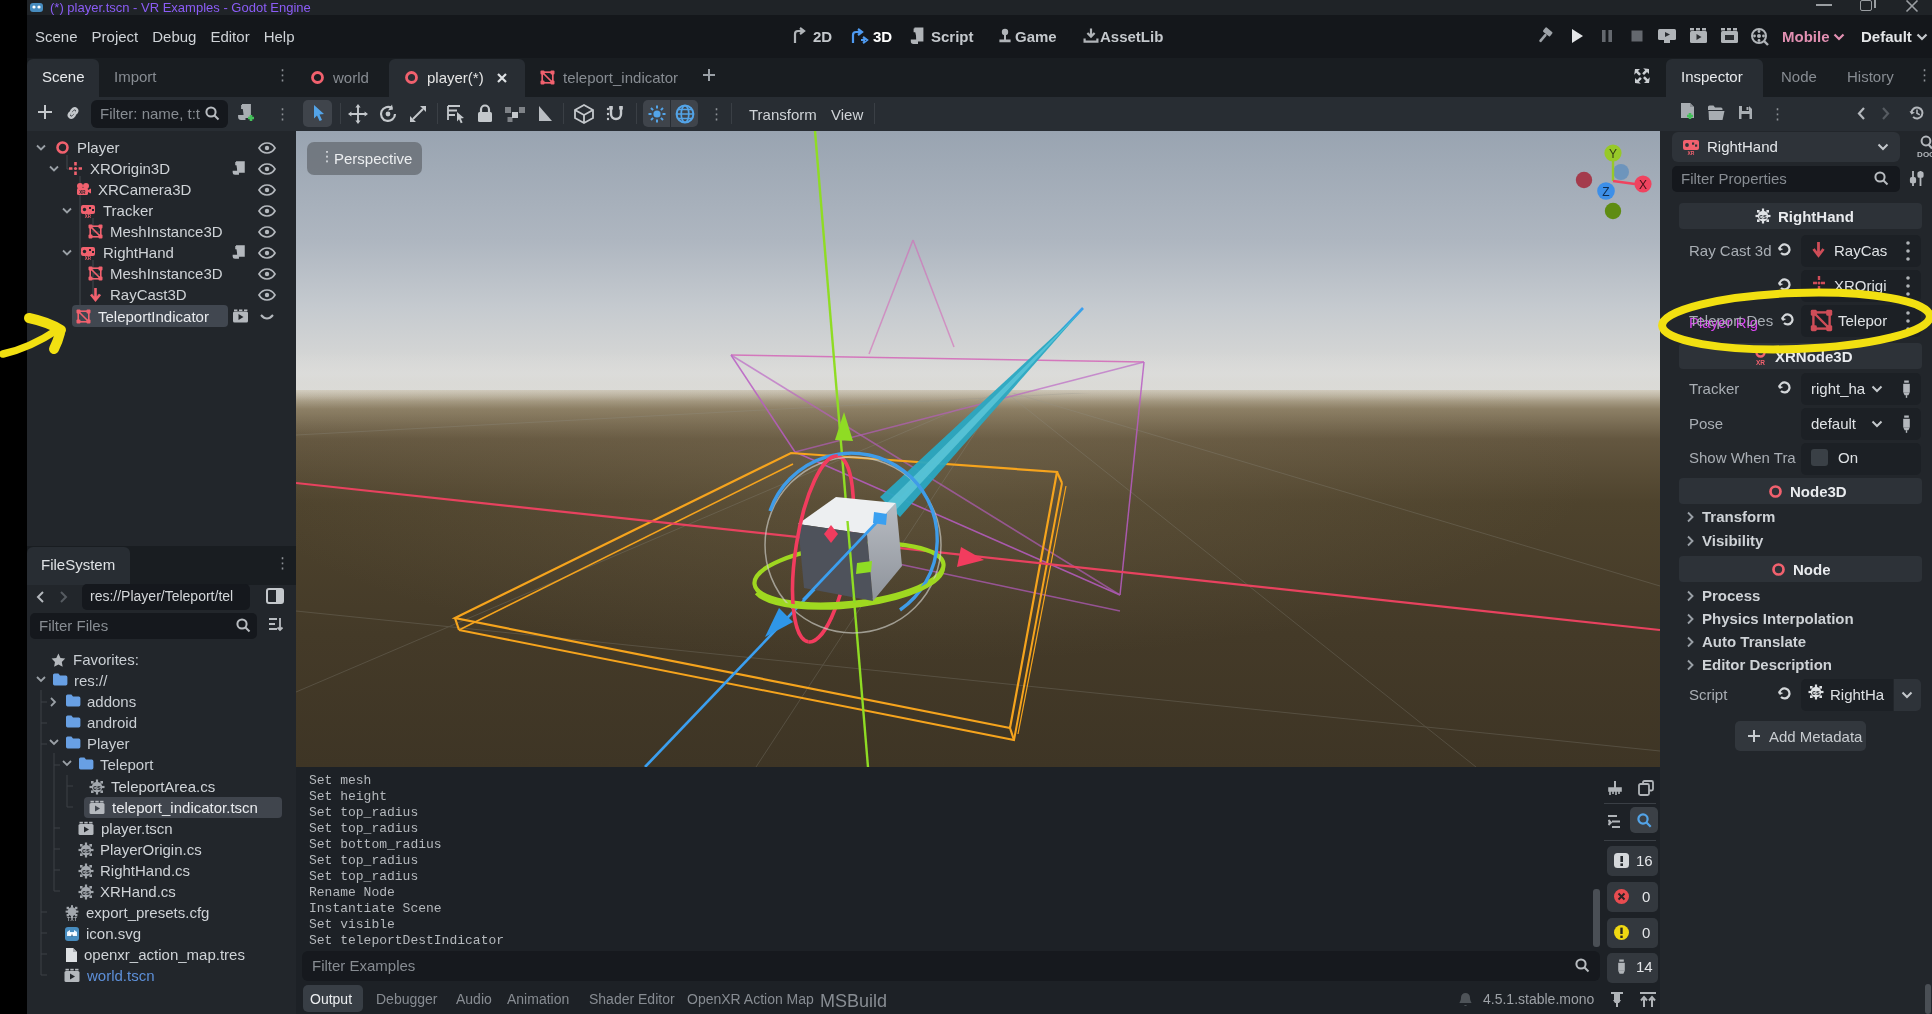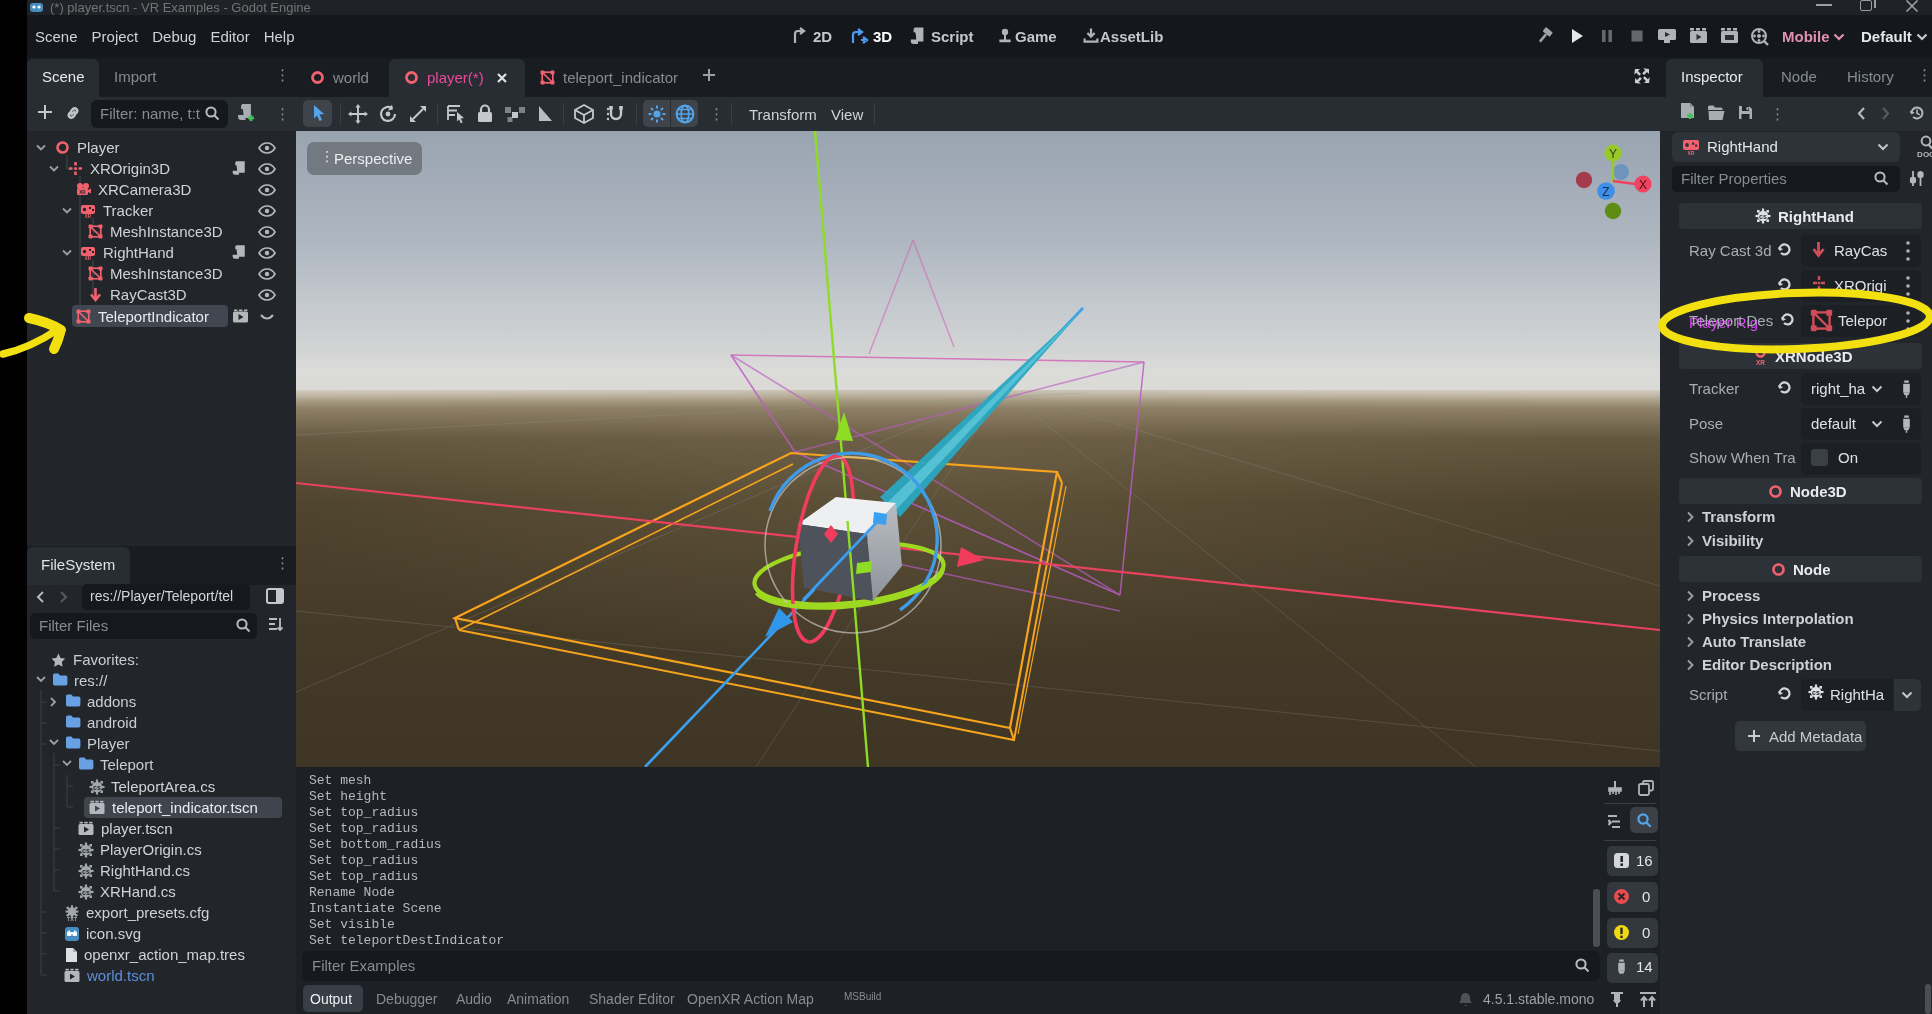--- a/index.html
+++ b/index.html
@@ -22,21 +22,21 @@
 <div id="win"></div>
 
 <div class="abs" id="titlebar" style="left:27px;top:0;width:1905px;height:15px;background:#1f2327;"></div>
 <div class="abs" style="left:30px;top:1px;width:13px;height:13px;">
       <svg width="13" height="13">
         <rect x="0" y="2" width="13" height="9" rx="3" fill="#478cbf"></rect>
         <circle cx="4" cy="6" r="1.6" fill="#fff"></circle>
         <circle cx="9" cy="6" r="1.6" fill="#fff"></circle>
       </svg>
     </div>
-<div class="abs txt" style="left:50px;top:0px;font-size:13px;color:#737373;">(*) player.tscn - VR Examples - Godot Engine</div>
+<div class="abs txt" style="left:50px;top:0px;font-size:13px;color:#8b5cf6;">(*) player.tscn - VR Examples - Godot Engine</div>
 <div class="abs" style="left:1816px;top:4px;width:16px;height:2px;background:#9a9ea2;"></div>
 <div class="abs" style="left:1860px;top:0px;width:12px;height:11px;border:1.5px solid #9a9ea2;border-radius:2px;"></div>
     <div class="abs" style="left:1874px;top:0px;width:1.5px;height:8px;background:#9a9ea2;"></div>
 <div class="abs" style="left:1905px;top:0px;">
       <svg width="14" height="13" viewBox="0 0 14 13">
         <path d="M1.5 0.5 L12.5 11.5 M12.5 0.5 L1.5 11.5" stroke="#9a9ea2" stroke-width="1.6"></path>
       </svg>
     </div>
 
 <div class="abs" id="menubar" style="left:27px;top:15px;width:1905px;height:43px;background:#14171b;"></div>
@@ -550,21 +550,21 @@
   <svg width="15" height="15" viewBox="0 0 15 15">
         <circle cx="7.5" cy="7.5" r="5" stroke="#f1616e" stroke-width="2.8" fill="none"></circle>
       </svg>
   <span class="txt dim" style="margin-left:8px;">world</span>
 </div>
 <div class="abs tab-active" style="left:389px;top:59px;width:136px;height:38px;"></div>
 <div class="abs row" style="left:404px;top:58px;height:39px;">
   <svg width="15" height="15" viewBox="0 0 15 15">
         <circle cx="7.5" cy="7.5" r="5" stroke="#f1616e" stroke-width="2.8" fill="none"></circle>
       </svg>
-  <span class="txt" style="margin-left:8px;color:#ec4899;">player(*)</span>
+  <span class="txt" style="margin-left:8px;color:#e5e5e5;">player(*)</span>
   <svg width="12" height="12" viewBox="0 0 12 12" style="margin-left:12px;">
         <path d="M2 2 L10 10 M10 2 L2 10" stroke="#dfe2e5" stroke-width="2.2"></path>
       </svg>
 </div>
 <div class="abs row" style="left:540px;top:58px;height:39px;">
   <svg width="15" height="15" viewBox="0 0 15 15">
         <rect x="2.2" y="2.2" width="10.6" height="10.6" stroke="#f1616e" stroke-width="1.7" fill="none"></rect>
         <path d="M3 3 L12 12" stroke="#f1616e" stroke-width="1.7"></path>
         <g fill="#f1616e">
           <rect x="0.5" y="0.5" width="4" height="4" rx="1"></rect>
@@ -903,21 +903,21 @@
       </svg>
     </div>
 
 <div class="abs" style="left:303px;top:985px;width:60px;height:27px;background:#383e45;border-radius:5px;"></div>
 <div class="abs txt" style="left:310px;top:991px;color:#eceef0;font-size:14px;">Output</div>
 <div class="abs txt dim" style="left:376px;top:991px;font-size:14px;">Debugger</div>
 <div class="abs txt dim" style="left:456px;top:991px;font-size:14px;">Audio</div>
 <div class="abs txt dim" style="left:507px;top:991px;font-size:14px;">Animation</div>
 <div class="abs txt dim" style="left:589px;top:991px;font-size:14px;">Shader Editor</div>
 <div class="abs txt dim" style="left:687px;top:991px;font-size:14px;">OpenXR Action Map</div>
-<div class="abs txt dim" style="left:820px;top:991px;font-size:10px;margin-left:24px;">MSBuild</div>
+<div class="abs txt dim" style="left:820px;top:991px;font-size:18px;">MSBuild</div>
 <div class="abs" style="left:1457px;top:991px;">
       <svg width="17" height="17" viewBox="0 0 17 17">
         <path d="M8.5 2 a4.5 4.5 0 0 1 4.5 4.5 c0 3.5 1.5 4.5 1.5 5.5 h-12 c0 -1 1.5 -2 1.5 -5.5 a4.5 4.5 0 0 1 4.5 -4.5 z" fill="#4e5358"></path>
         <path d="M7 14 a1.6 1.6 0 0 0 3 0 z" fill="#4e5358"></path>
       </svg>
     </div>
 <div class="abs txt" style="left:1483px;top:991px;font-size:14px;color:#9da1a6;">4.5.1.stable.mono</div>
 <div class="abs" style="left:1609px;top:990px;">
       <svg width="16" height="18" viewBox="0 0 16 18">
         <g fill="#b0b4b8">

